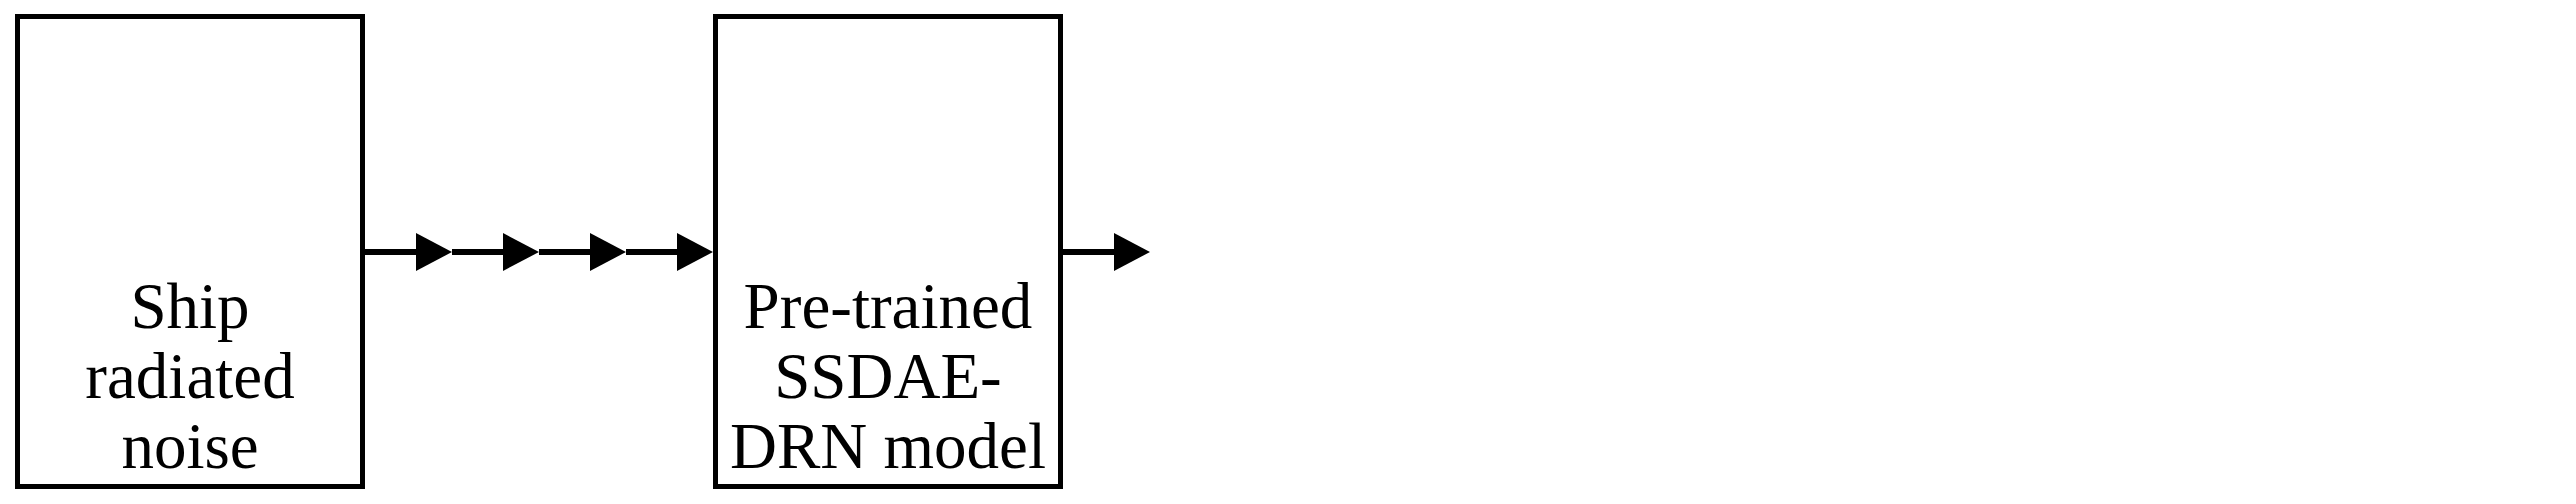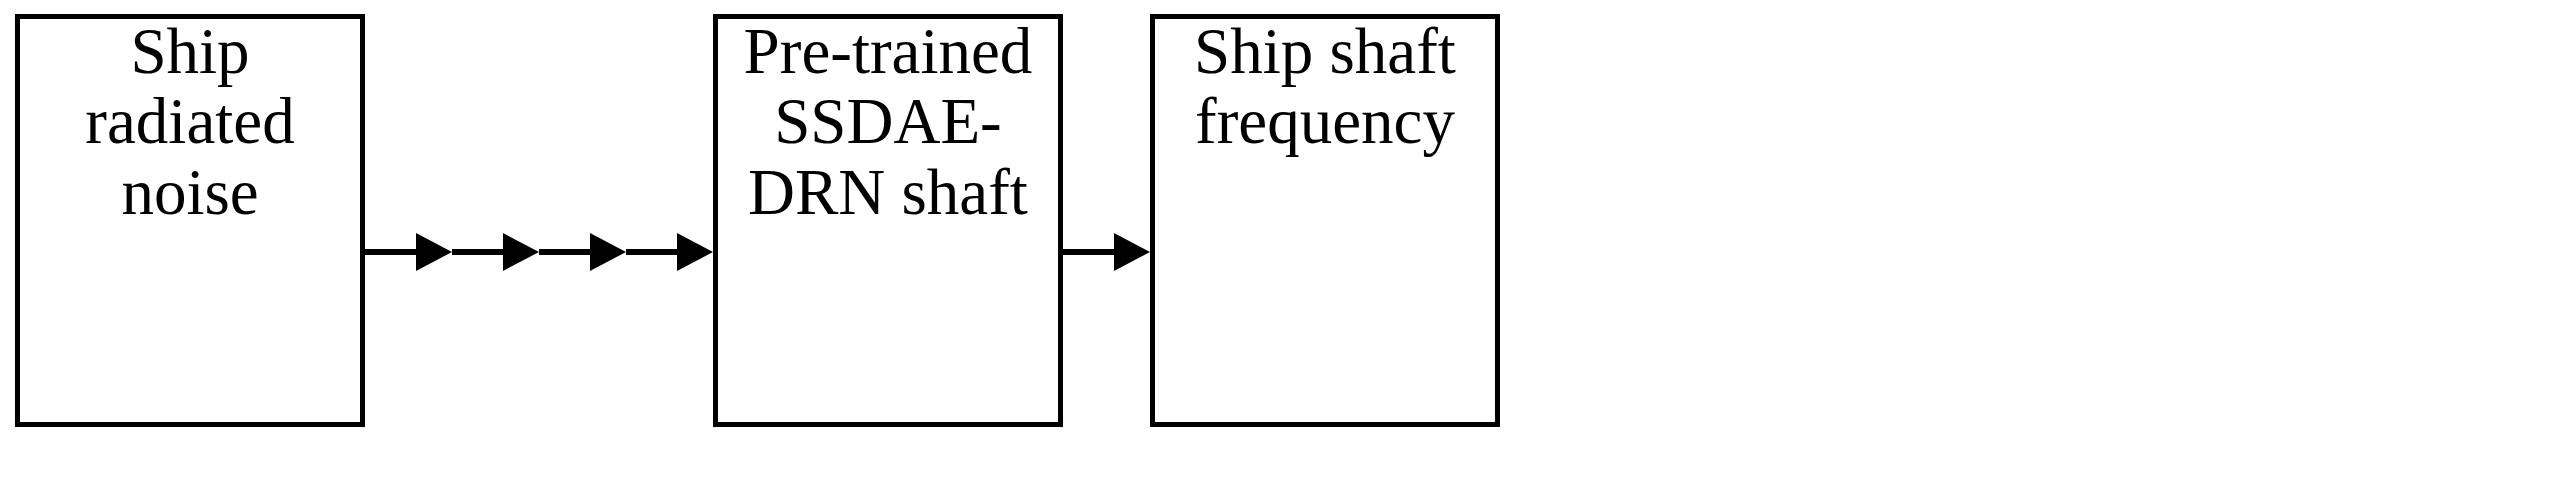--- a/index.html
+++ b/index.html
@@ -20,25 +20,25 @@
     left: 15px;
     top: 14.3px;
     height: 475px;
     display: flex;
     flex-direction: row;
     align-items: stretch;
   }
   .box {
     box-sizing: border-box;
     width: 350px;
-    height: 413px;
+    height: 475px;
     border: 5.4px solid #000000;
     background: #ffffff;
     display: flex;
-    align-items: flex-start;
+    align-items: flex-end;
     justify-content: center;
     flex: 0 0 auto;
   }
   .box .label {
     display: block;
     white-space: pre-line;
     text-align: center;
     color: #000000;
     font-size: 65px;
     line-height: 1.08;
@@ -96,28 +96,24 @@
 
 
     <div class="arrow">
       <div class="shaft"></div>
       <div class="head"></div>
     </div>
 
     <div class="box">
       <span class="label">Pre-trained
 SSDAE-
-DRN shaft</span>
+DRN model</span>
     </div>
 
     <div class="arrow">
       <div class="shaft"></div>
       <div class="head"></div>
     </div>
 
-    <div class="box">
-      <span class="label">Ship shaft
-frequency</span>
-    </div>
 
   </div>
 </div>
 
 
 </body></html>

